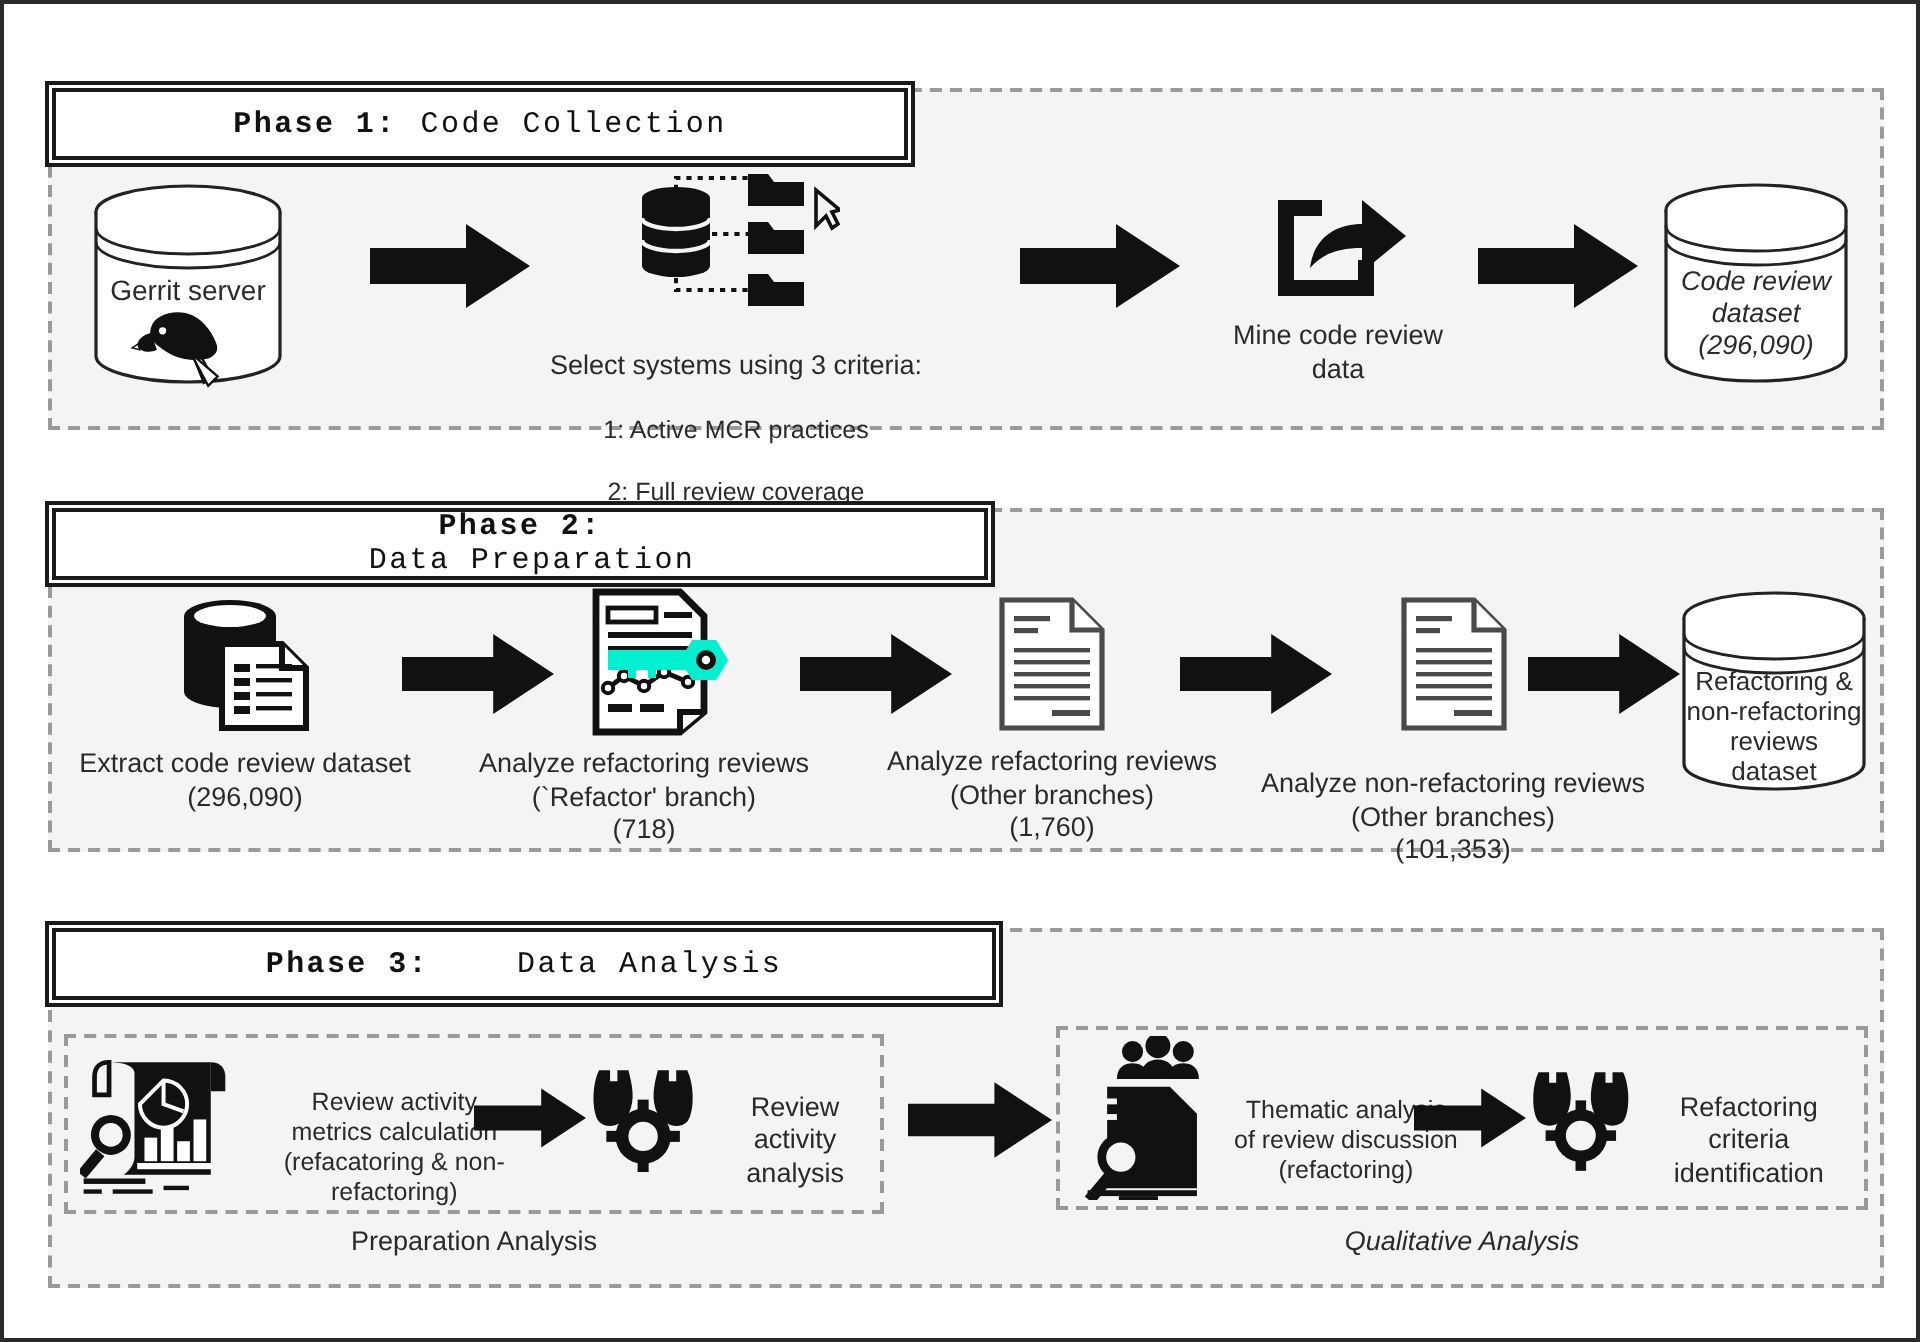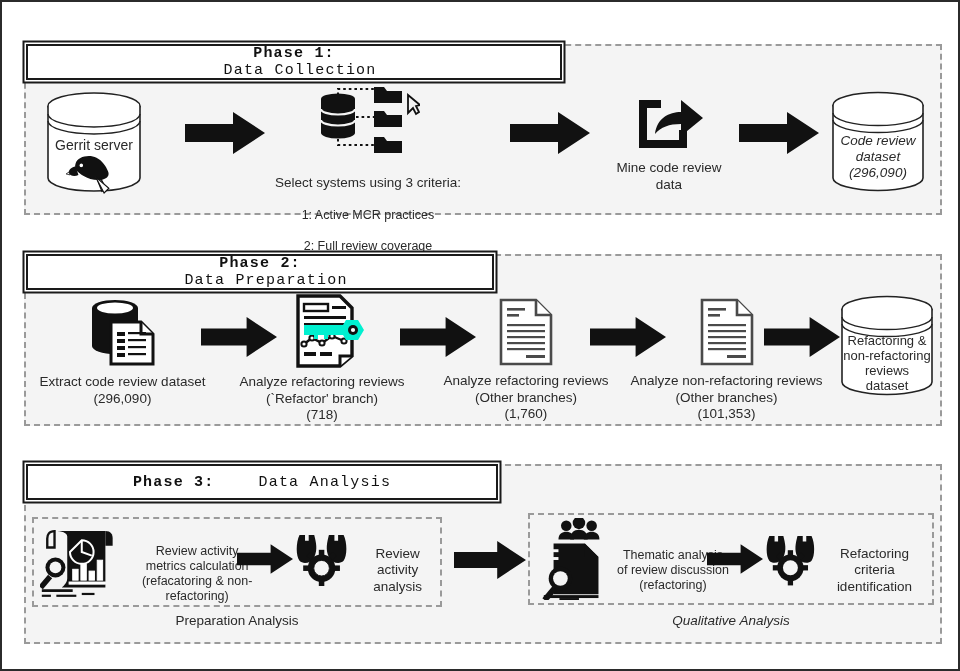--- a/index.html
+++ b/index.html
@@ -79,23 +79,23 @@
   }
   .inline-node .cap{margin-left:4px;margin-top:23px;}
 </style>
 </head>
 <body>
 
 <div id="canvas">
 
   <div class="phase" style="left:22px;top:42px;width:918px;height:171px;">
   </div>
-  <div class="phase-header" style="left:24px;top:42px;width:536px;height:36px;flex-direction:column;">
+  <div class="phase-header" style="left:24px;top:42px;width:428px;height:36px;">
     <b>Phase 1:</b>
-    <span class="ttl">Data Collection</span>
+    <span class="ttl">Code Collection</span>
   </div>
 
   <div class="node" style="left:38px;top:88px;width:108px;">
     <svg class="icon" width="106" height="105" viewBox="0 0 106 105">
       <ellipse cx="53" cy="16" rx="46" ry="13" fill="#fff" stroke="#222" stroke-width="1.6"></ellipse>
       <path d="M7 16 V88 A46 13 0 0 0 99 88 V16" fill="#fff" stroke="#222" stroke-width="1.6"></path>
       <path d="M7 24 A46 13 0 0 0 99 24" fill="none" stroke="#222" stroke-width="1.4"></path>
       <path d="M7 31 A46 13 0 0 0 99 31" fill="none" stroke="#222" stroke-width="1.4"></path>
       <text x="53" y="60" text-anchor="middle" font-family="Liberation Sans, sans-serif" font-size="14" fill="#2a2a2a">Gerrit server</text>
       <g transform="translate(27,64) scale(0.95)">
@@ -273,21 +273,21 @@
         <rect x="9" y="10" width="18" height="2.6"></rect>
         <rect x="9" y="16" width="12" height="2.6"></rect>
         <rect x="9" y="26" width="38" height="2.2"></rect>
         <rect x="9" y="32" width="38" height="2.2"></rect>
         <rect x="9" y="38" width="38" height="2.2"></rect>
         <rect x="9" y="44" width="38" height="2.2"></rect>
         <rect x="9" y="50" width="38" height="2.2"></rect>
         <rect x="28" y="57" width="19" height="3"></rect>
       </g>
     </svg>
-    <div class="cap" style="margin-top:7px;">Analyze non-refactoring reviews
+    <div class="cap" style="margin-top:18px;">Analyze non-refactoring reviews
 (Other branches)
 (101,353)</div>
   </div>
 
   <svg class="arrow" style="left:762px;top:315px;" width="76" height="40" viewBox="0 0 80 42">
     <path d="M0 12 H48 V0 L80 21 L48 42 V30 H0 Z" fill="#111"></path>
   </svg>
 
   <div class="node" style="left:833px;top:292px;width:104px;">
     <svg class="icon" width="104" height="104" viewBox="0 0 104 104">

